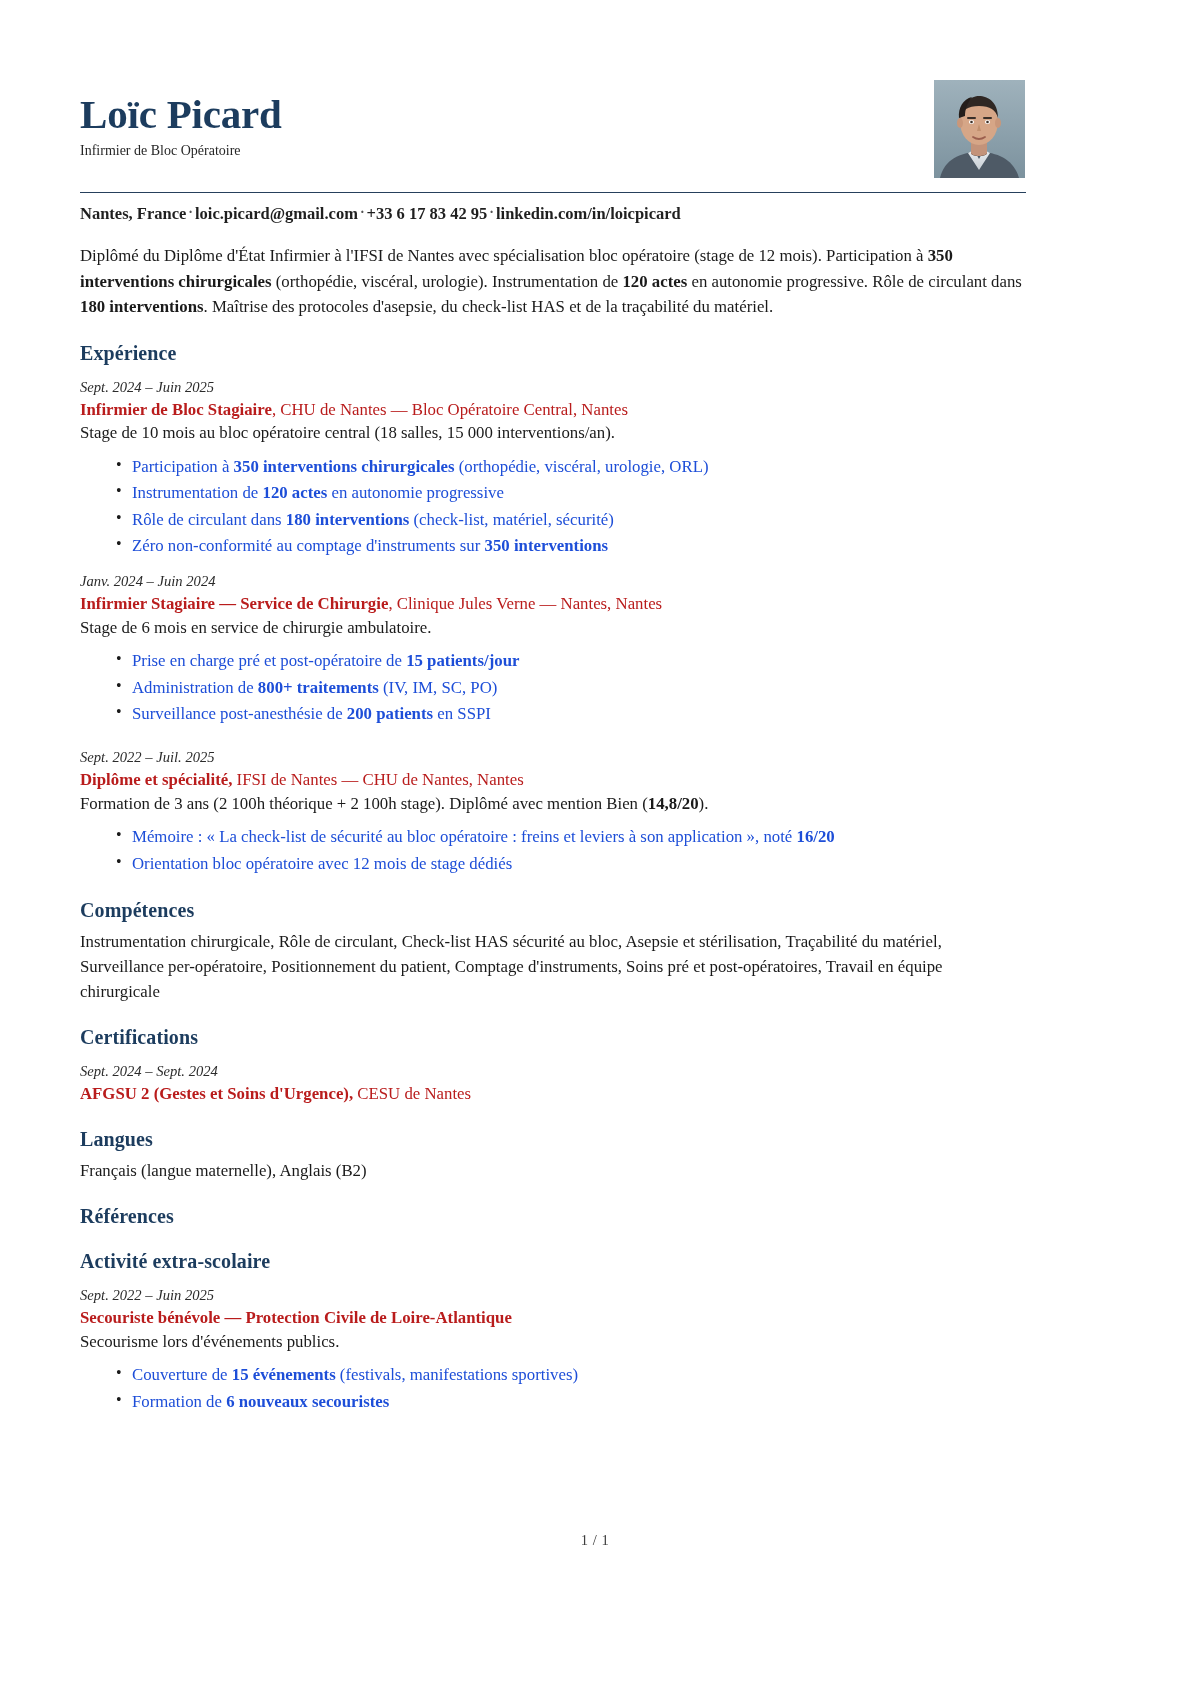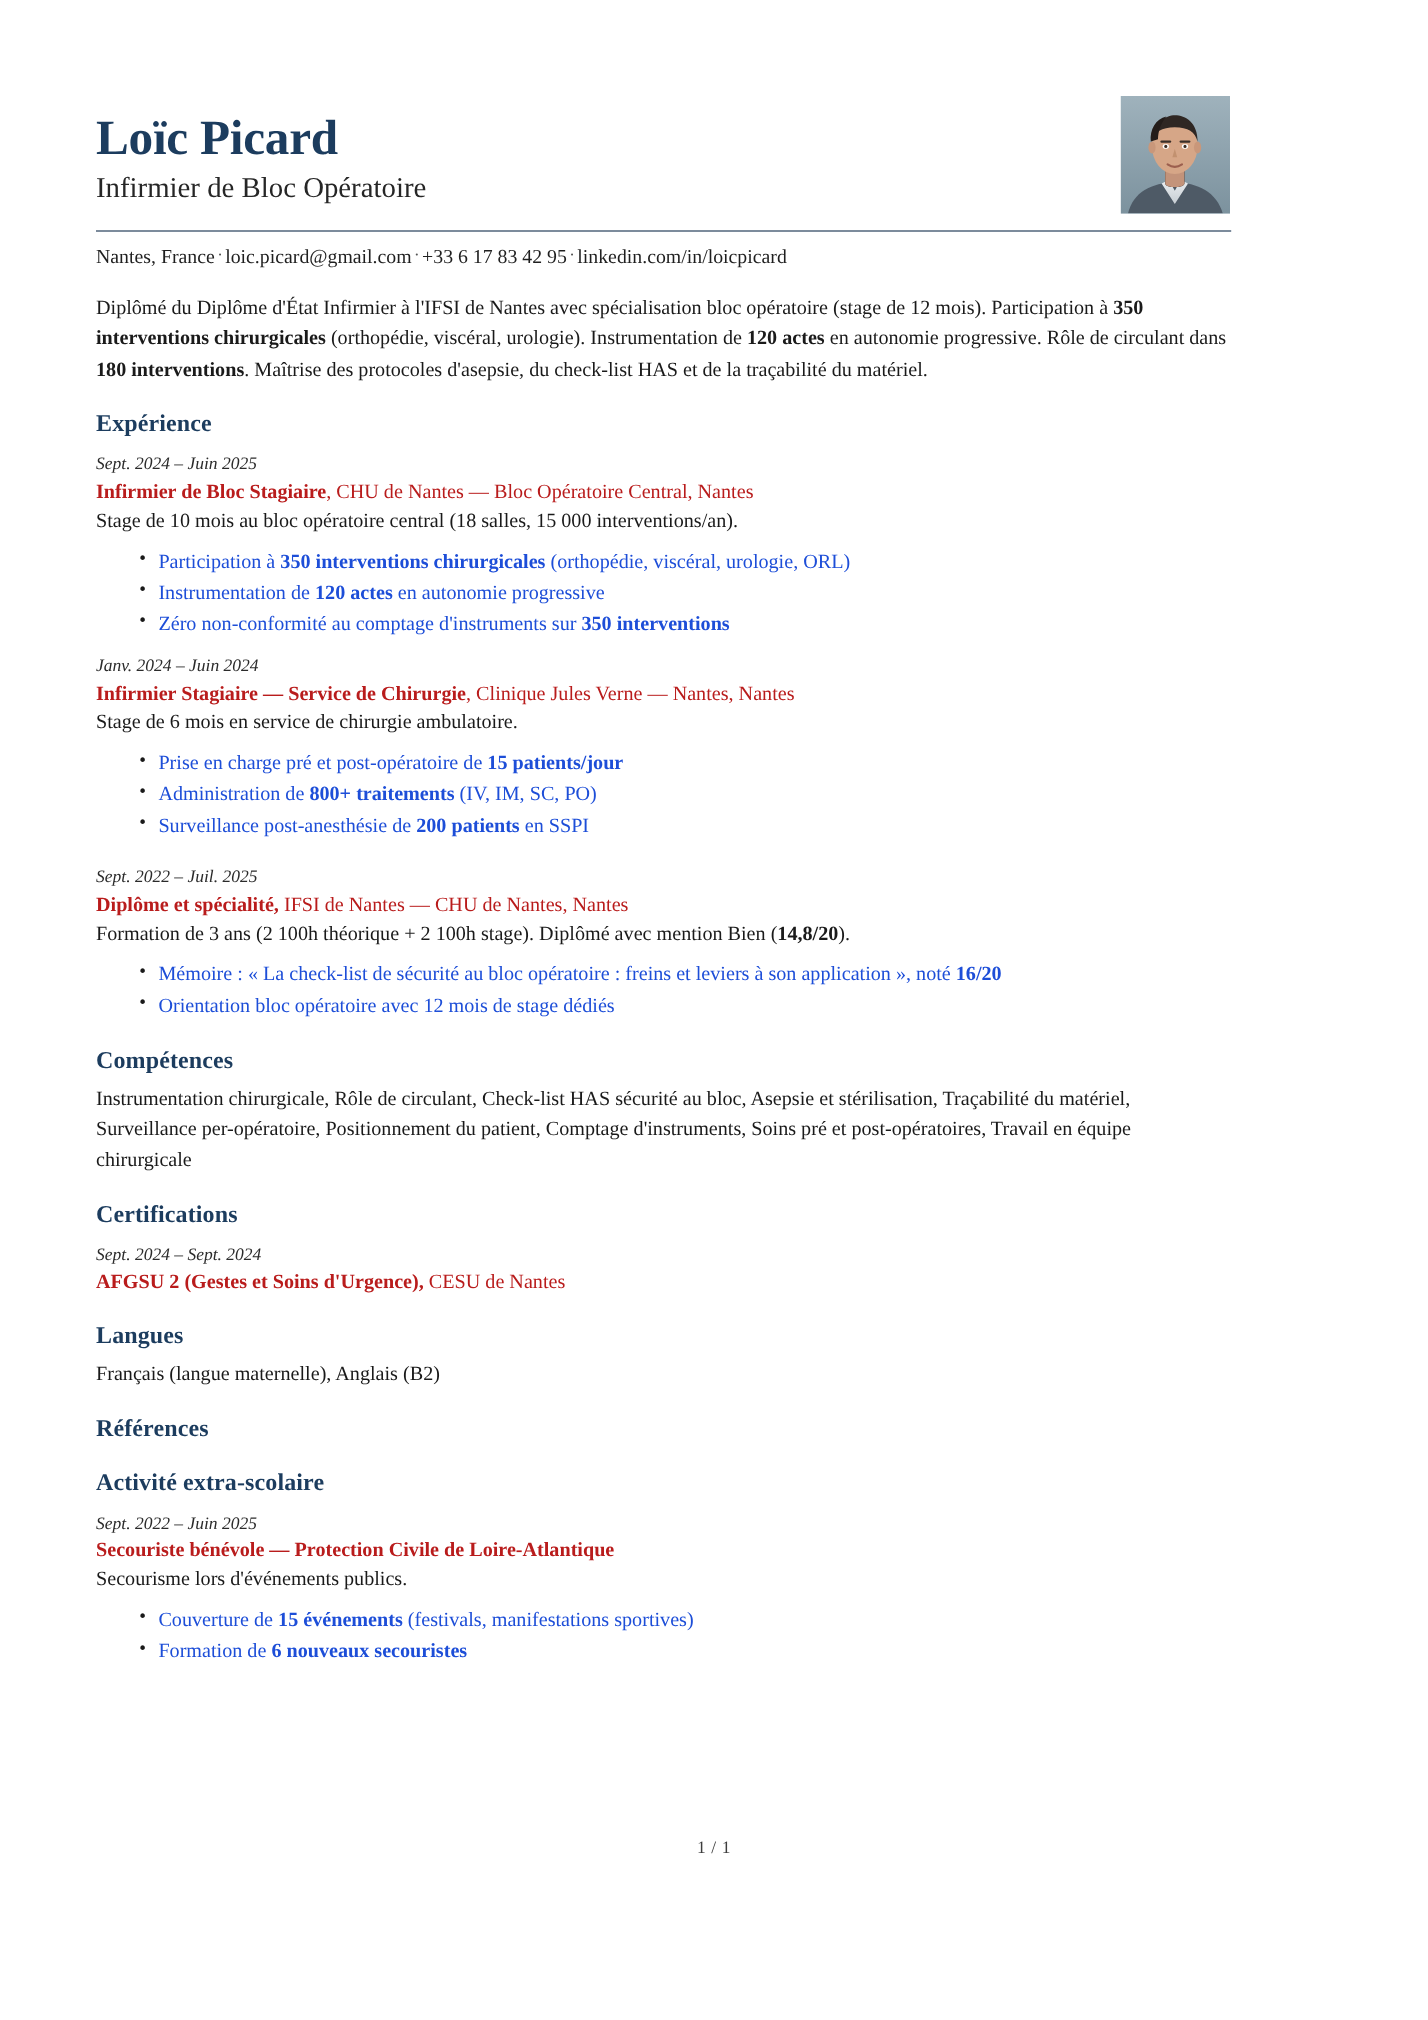--- a/index.html
+++ b/index.html
@@ -41,21 +41,21 @@
   .name {
     font-size: 41px;
     font-weight: bold;
     color: #1c3c5e;
     letter-spacing: -0.2px;
     line-height: 1.08;
     margin: 0;
     padding-top: 16px;
   }
   .headline {
-    font-size: 24px;
+    font-size: 14px;
     color: #262626;
     margin-top: 6px;
     line-height: 1.25;
     font-weight: normal;
   }
   .photo {
     position: absolute;
     right: 1px;
     top: 4px;
     width: 91px;
@@ -70,20 +70,21 @@
     border-top: 1.6px solid #26405c;
     margin: 12px 0 0 0;
     width: 100%;
   }
 
   .contact {
     font-size: 16.5px;
     color: #1f1f1f;
     margin-top: 10px;
     line-height: 1.35;
+    font-weight: bold;
   }
   .contact .sep {
     color: #555;
     padding: 0 2px;
     font-size: 14px;
     position: relative;
     top: -2px;
   }
 
   .summary {
@@ -232,20 +233,21 @@
       <div id="sections-root">
           <div class="section">
             <div class="section-title">Expérience</div>
             <div class="entry">
               <div class="entry-date">Sept. 2024 – Juin 2025</div>
               <div class="entry-title"><b>Infirmier de Bloc Stagiaire</b><span>, CHU de Nantes — Bloc Opératoire Central, Nantes</span></div>
               <div class="entry-desc">Stage de 10 mois au bloc opératoire central (18 salles, 15 000 interventions/an).</div>
               <ul class="bullets">
                 <li><span>Participation à </span><b>350 interventions chirurgicales</b><span> (orthopédie, viscéral, urologie, ORL)</span></li>
                 <li><span>Instrumentation de </span><b>120 actes</b><span> en autonomie progressive</span></li>
+                <li><span>Rôle de circulant dans </span><b>180 interventions</b><span> (check-list, matériel, sécurité)</span></li>
                 <li><span>Zéro non-conformité au comptage d'instruments sur </span><b>350 interventions</b></li>
               </ul>
             </div>
             <div class="entry">
               <div class="entry-date">Janv. 2024 – Juin 2024</div>
               <div class="entry-title"><b>Infirmier Stagiaire — Service de Chirurgie</b><span>, Clinique Jules Verne — Nantes, Nantes</span></div>
               <div class="entry-desc">Stage de 6 mois en service de chirurgie ambulatoire.</div>
               <ul class="bullets">
                 <li><span>Prise en charge pré et post-opératoire de </span><b>15 patients/jour</b></li>
                 <li><span>Administration de </span><b>800+ traitements</b><span> (IV, IM, SC, PO)</span></li>

